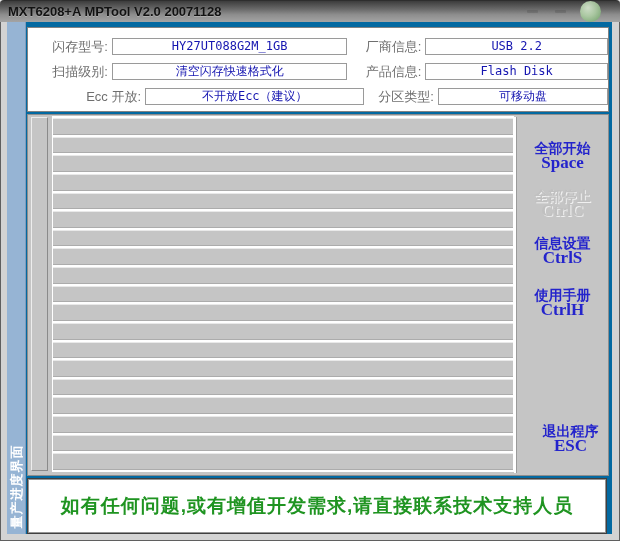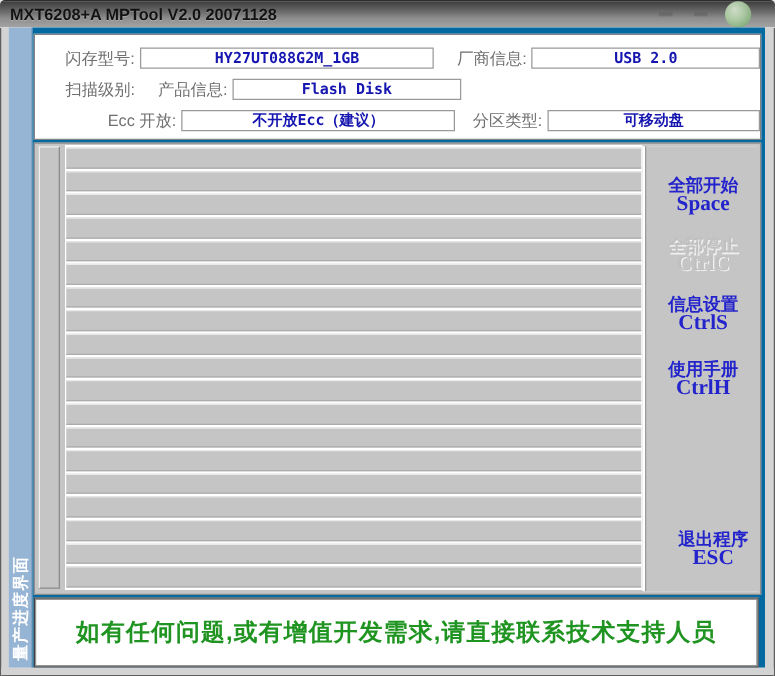--- a/index.html
+++ b/index.html
@@ -83,21 +83,21 @@
     display:flex; align-items:stretch; padding-left:10px;
   }
   .form-row.r1 { top:10px; } .form-row.r2 { top:35px; } .form-row.r3 { top:60px;padding-left:48px; }
   .f-label {
     width:70px; text-align:right; font-size:13px; color:#6f6f6f;
     line-height:17px; white-space:nowrap;
   }
   .f-label.right-col { width:66px; margin-left:8px; }
   .f-input {
     margin-left:4px; background:#fff; border:1px solid #9a9a9a;
-    text-align:center; font-size:12px; font-weight:bold; color:#1515b0;
+    text-align:center; font-size:12px; font-weight:normal; color:#1515b0;
     line-height:15px; overflow:hidden; white-space:nowrap;
     font-family:"DejaVu Sans Mono","Liberation Sans",monospace,sans-serif;
   }
   .f-input.left-col { width:236px; }
   .f-input.right-col { width:183px; }
 
   
   .main-panel {
     position:absolute; left:1px; top:92px; width:582px; height:362px;
     background:#c5c5c5; border:1px solid #8d8d8d;
@@ -166,24 +166,25 @@
     <div class="spine-text">量产进度界面</div>
   </div>
 
   <div class="content">
 
     <div class="form-panel">
       <div class="form-row r1">
         <span class="f-label">闪存型号:</span>
         <div class="f-input left-col">HY27UT088G2M_1GB</div>
         <span class="f-label right-col">厂商信息:</span>
-        <div class="f-input right-col">USB 2.0</div>
+        <div class="f-input right-col">USB 2.2</div>
       </div>
       <div class="form-row r2">
         <span class="f-label">扫描级别:</span>
+        <div class="f-input left-col">清空闪存快速格式化</div>
         <span class="f-label right-col">产品信息:</span>
         <div class="f-input right-col">Flash Disk</div>
       </div>
       <div class="form-row r3">
         <span class="f-label">Ecc 开放:</span>
         <div class="f-input left-col">不开放Ecc（建议）</div>
         <span class="f-label right-col">分区类型:</span>
         <div class="f-input right-col">可移动盘</div>
       </div>
     </div>

